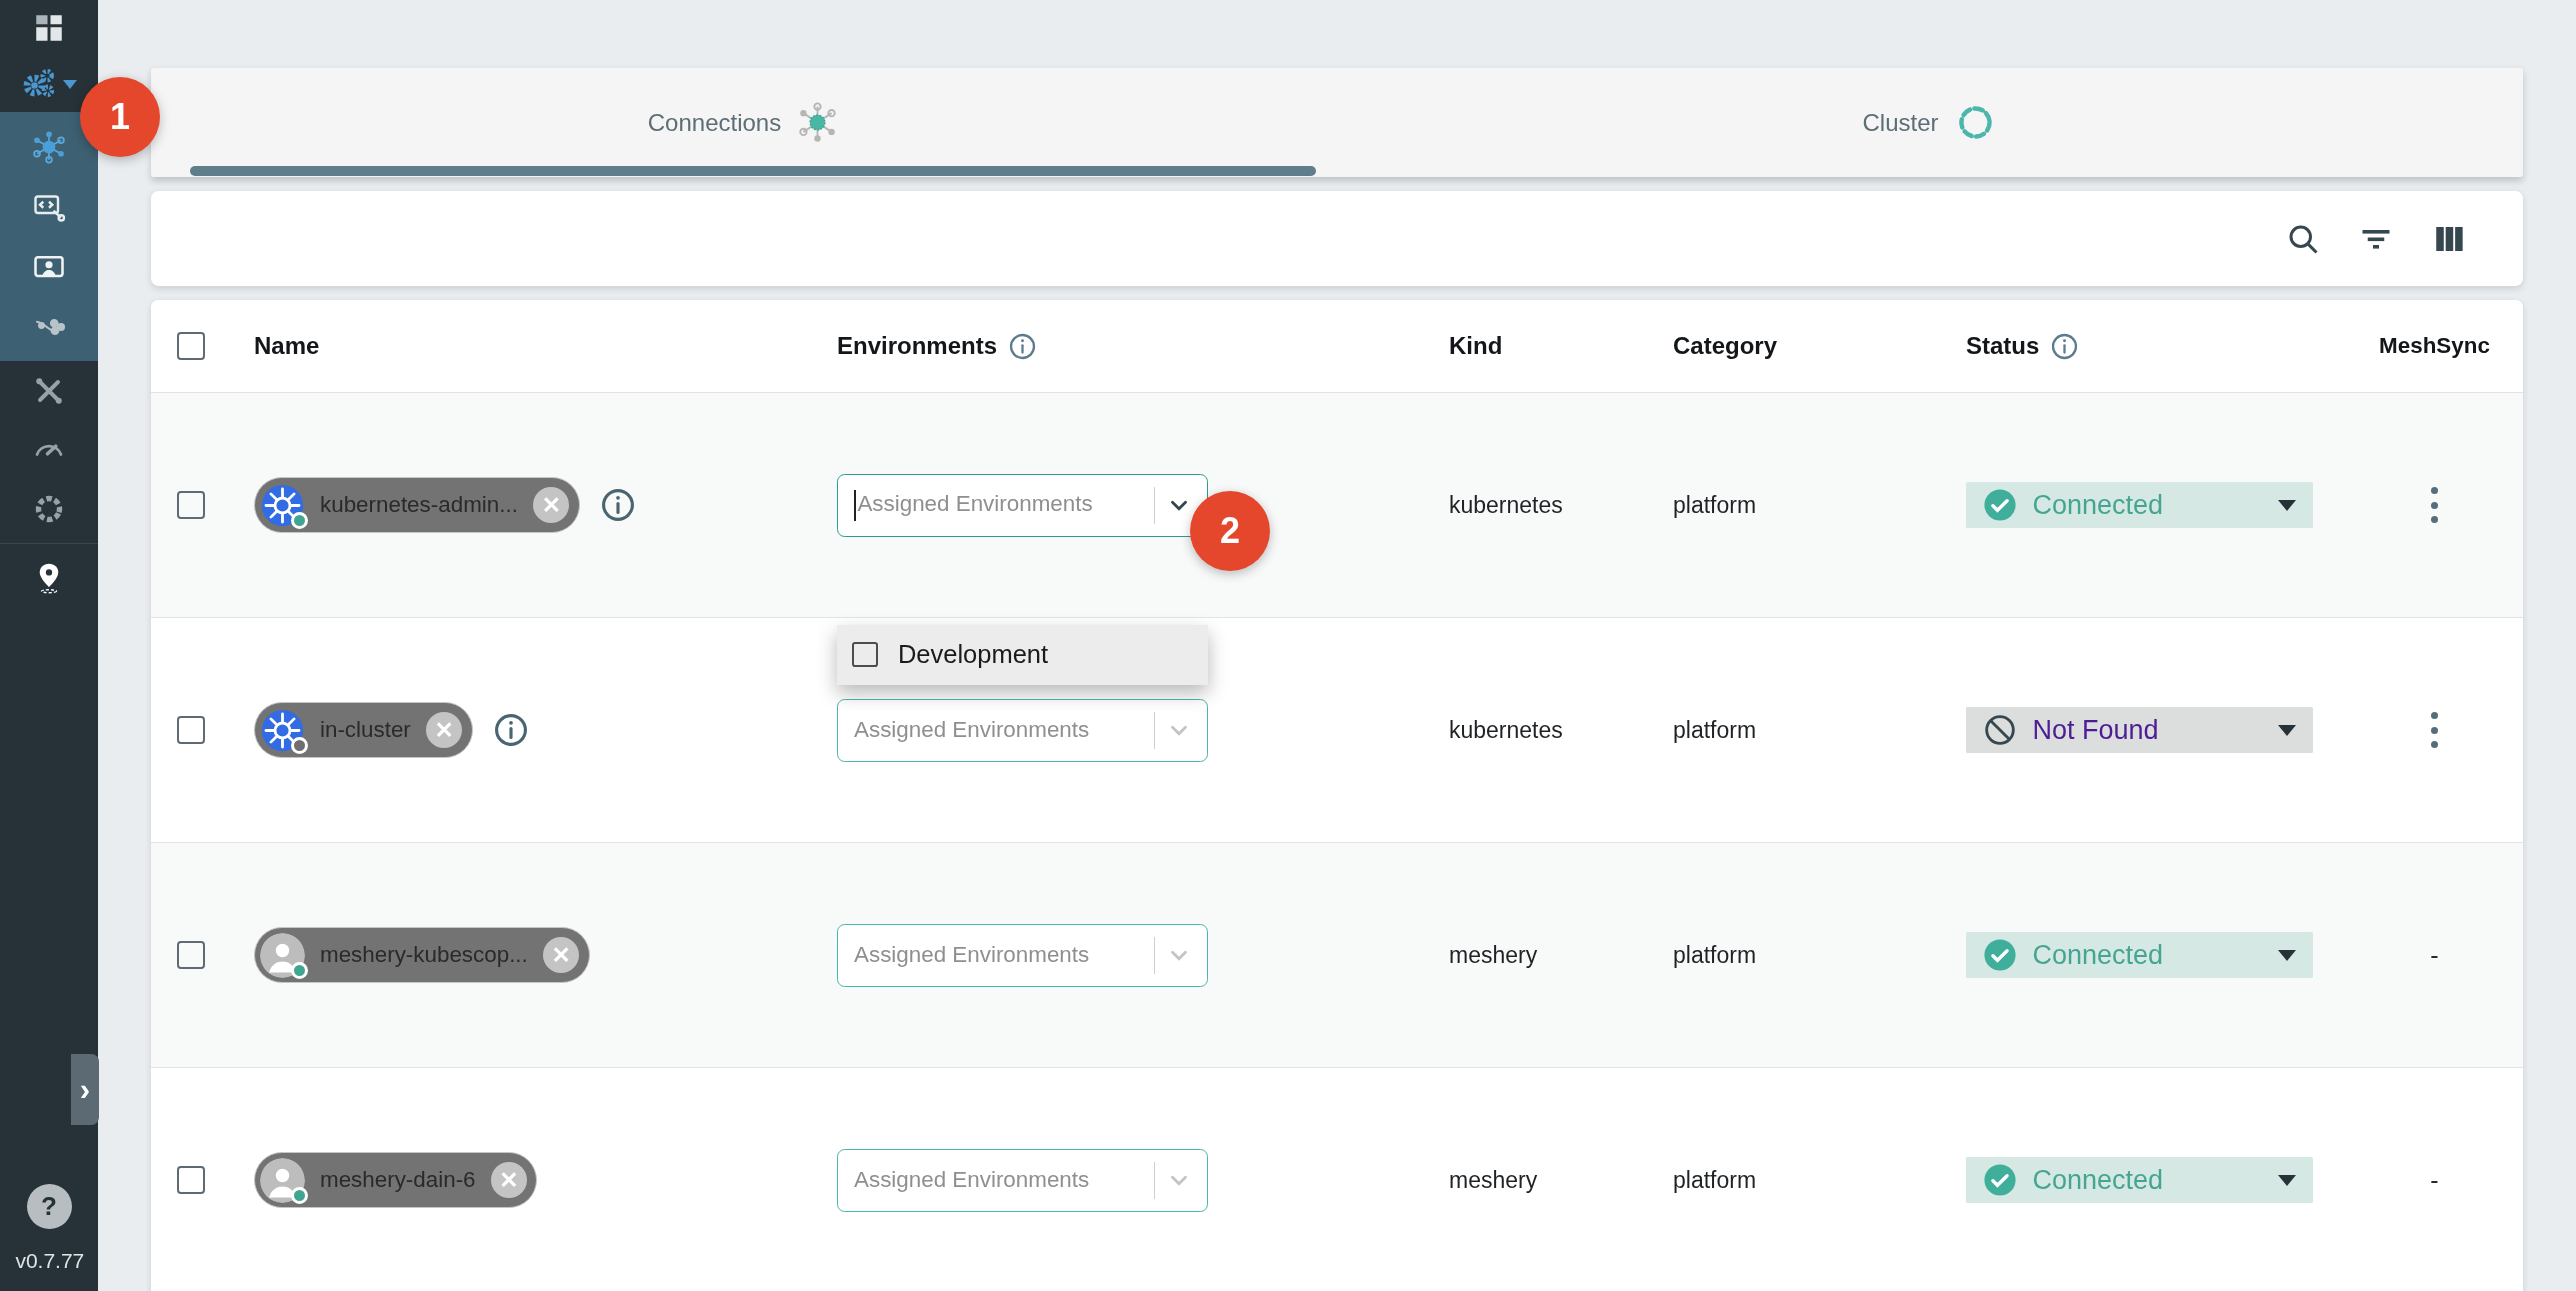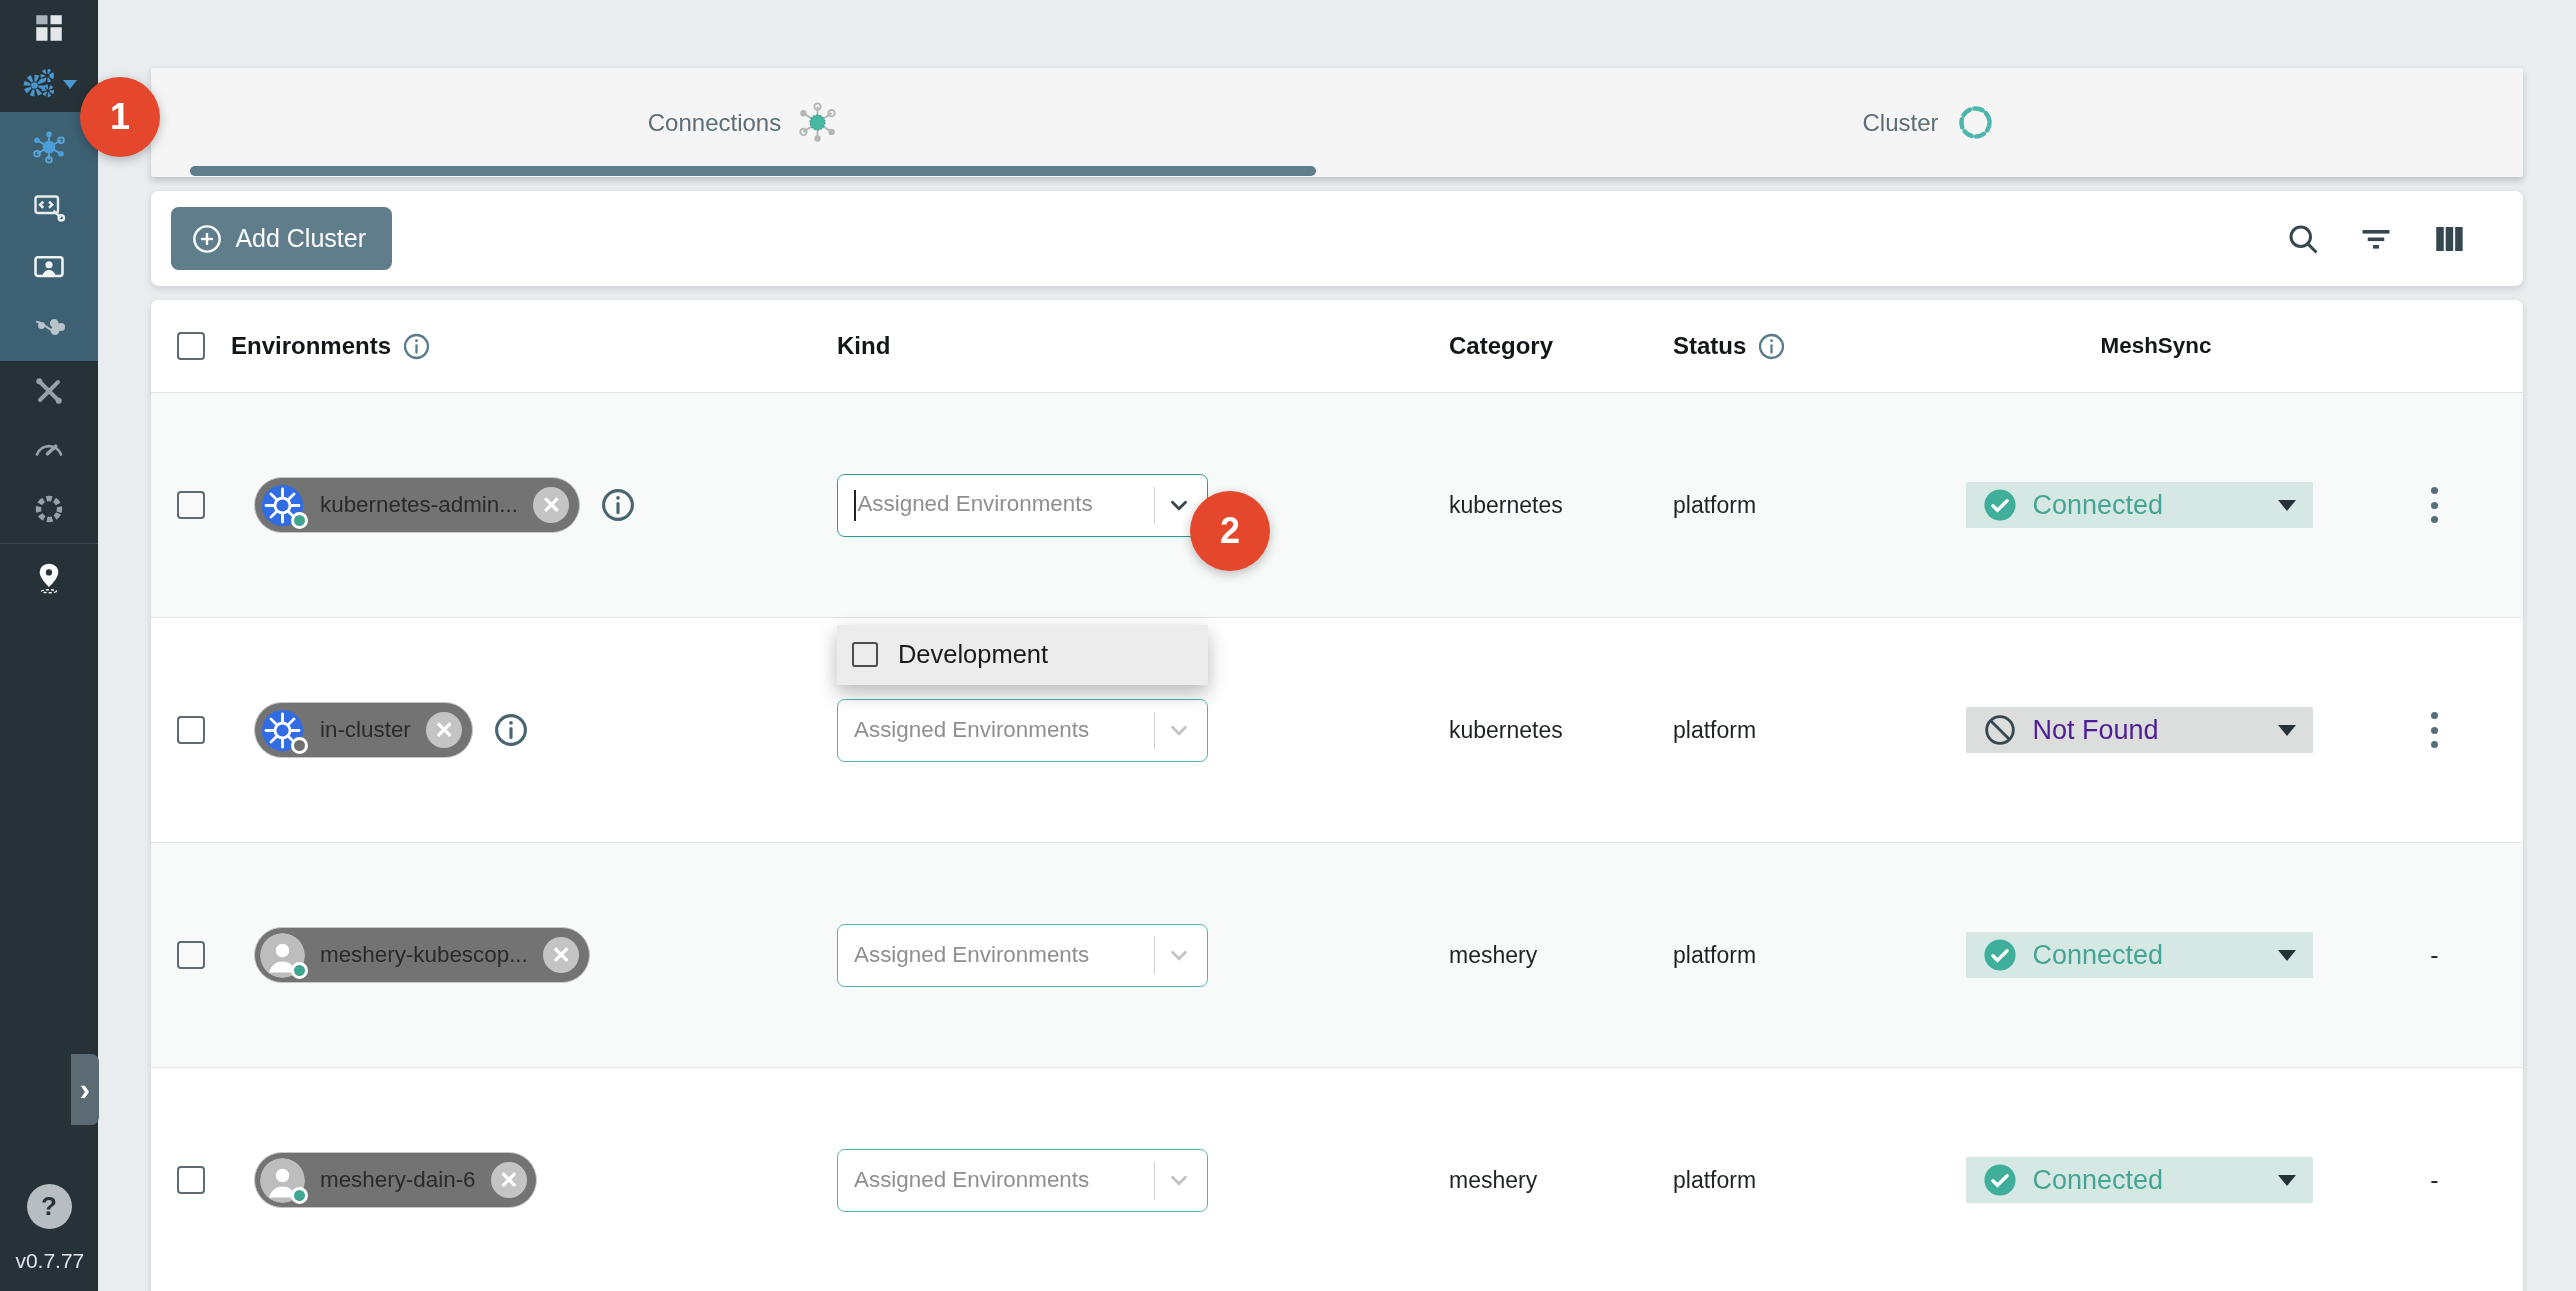--- a/index.html
+++ b/index.html
@@ -236,28 +236,20 @@
           <svg viewBox="0 0 24 24" fill="none" stroke="#4db6ac" stroke-width="2.4" stroke-linecap="round">
               <circle cx="12" cy="12" r="7.5" stroke-dasharray="4.5 2.4"></circle>
               <path d="M15 4.8q1 .5 1.8 1.3" stroke-width="1.2"></path>
             </svg>
         </span>
       </div>
       <div class="tab-indicator"></div>
     </div>
 
     <div class="toolbar-card card">
-      <button class="add-cluster">
-        <svg viewBox="0 0 24 24" fill="none" stroke="#fff" stroke-width="1.8">
-            <circle cx="12" cy="12" r="9.5"></circle>
-            <line x1="12" y1="7.5" x2="12" y2="16.5"></line>
-            <line x1="7.5" y1="12" x2="16.5" y2="12"></line>
-          </svg>
-        <span>Add Cluster</span>
-      </button>
       <div class="toolbar-spacer"></div>
       <div class="tool-icons">
         <svg viewBox="0 0 24 24" fill="none" stroke="#37474f" stroke-width="2">
             <circle cx="10.5" cy="10.5" r="6.5"></circle>
             <line x1="15.6" y1="15.6" x2="21" y2="21"></line>
           </svg>
         <svg viewBox="0 0 24 24" fill="#37474f">
             <rect x="3" y="6" width="18" height="2.4"></rect>
             <rect x="6.5" y="11" width="11" height="2.4"></rect>
             <rect x="10" y="16" width="4" height="2.4"></rect>
@@ -268,20 +260,23 @@
             <rect x="16.1" y="4" width="5" height="16"></rect>
           </svg>
       </div>
     </div>
 
     <div class="table-card card">
 
       <div class="tgrid thead">
         <div class="cell c-check">
             <span class="checkbox"></span>
+          </div>
+        <div class="th c-name">
+            <span>Name</span>
           </div>
         <div class="th c-env">
           <span>Environments</span>
           <span class="info-icon">
               <svg viewBox="0 0 24 24" fill="none" stroke="#5b7c8c" stroke-width="1.9">
                 <circle cx="12" cy="12" r="9.5"></circle>
                 <line x1="12" y1="11" x2="12" y2="17" stroke-linecap="round"></line>
                 <circle cx="12" cy="7.3" r="1.2" fill="#5b7c8c" stroke="none"></circle>
               </svg>
             </span>

